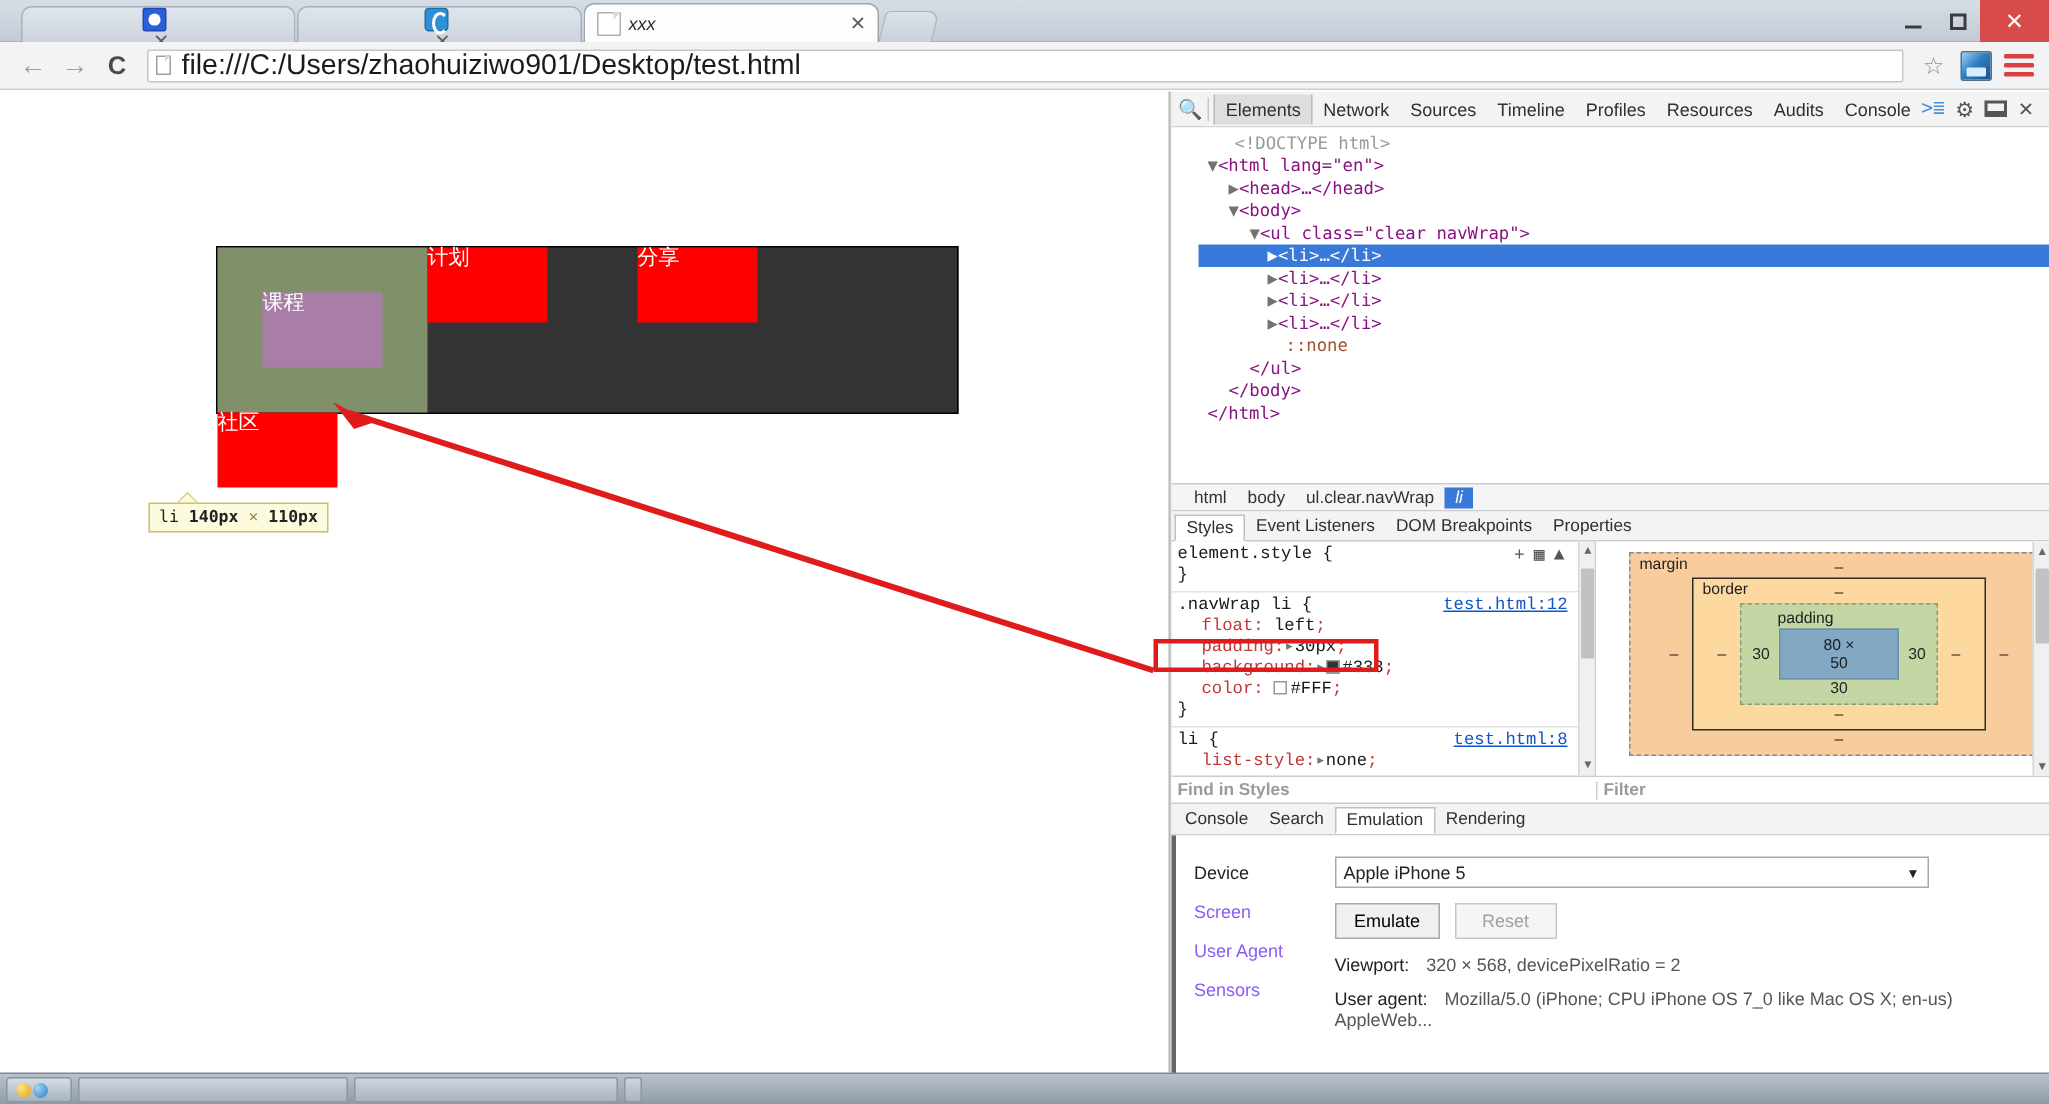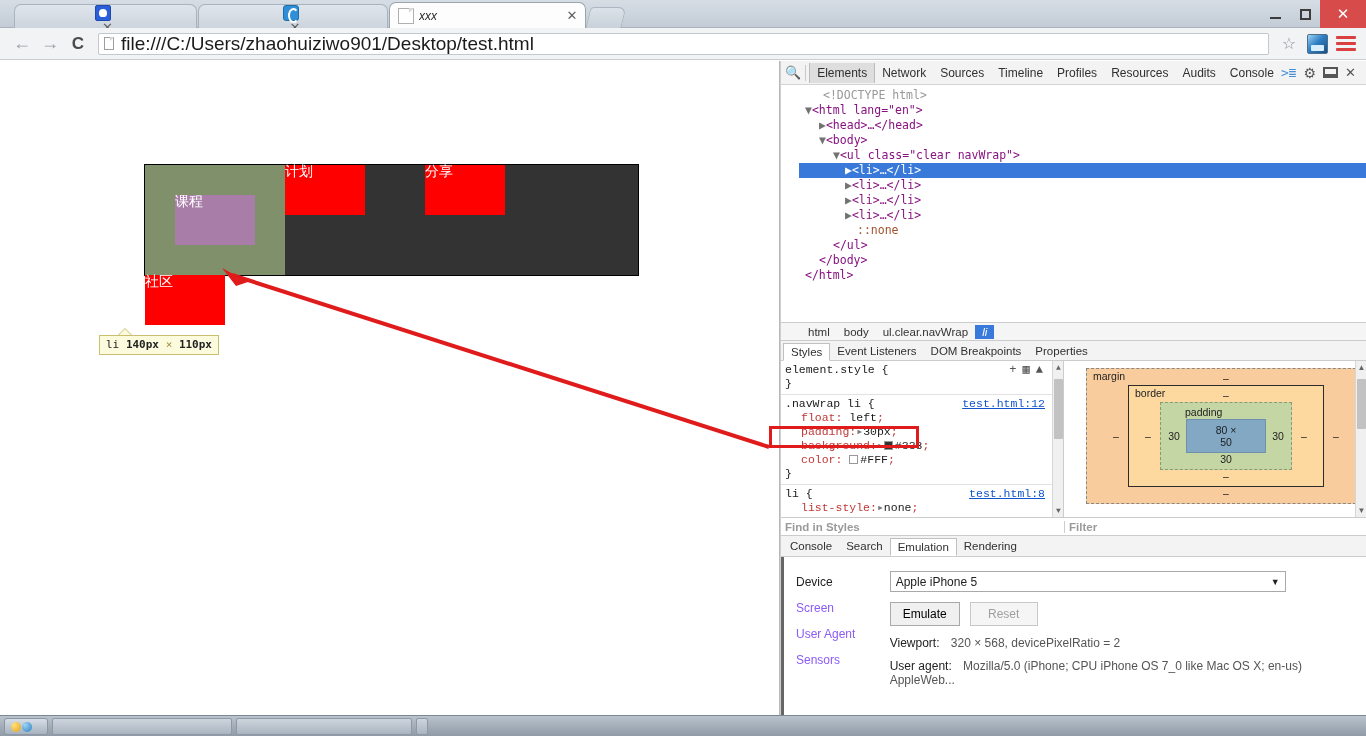--- a/index.html
+++ b/index.html
@@ -220,21 +220,21 @@
   .dom-line .tri { color: #727272; }
   .dom-line .tag { color: #881280; }
   .dom-line .dim { color: #999; }
   .dom-line.sel { background: #3879d9; color: #fff; }
   .dom-line.sel .tag, .dom-line.sel .tri, .dom-line.sel .dim { color: #fff; }
   .dom-line .pseudo { color: #a0522d; }
 
   .crumbs {
     height: 19px; display: flex; align-items: center; gap: 0;
     border-top: 1px solid #ccc; border-bottom: 1px solid #ccc;
-    background: #f5f5f5; padding-left: 20px; font-size: 11.5px;
+    background: #f5f5f5; padding-left: 8px; font-size: 11.5px;
   }
   .crumb { padding: 1px 7px; color: #333; cursor: pointer; }
   .crumb.sel { background: #3879d9; color: #fff; font-style: italic; }
 
   .sub-tabs {
     height: 20px; display: flex; align-items: center; background: #f3f3f3;
     border-bottom: 1px solid #ccc; padding-left: 2px; font-size: 11.5px;
   }
   .sub-tab { padding: 2px 7px; cursor: pointer; color: #303030; }
   .sub-tab.sel { background: #fff; border:1px solid #c0c0c0; border-bottom-color:#fff;

